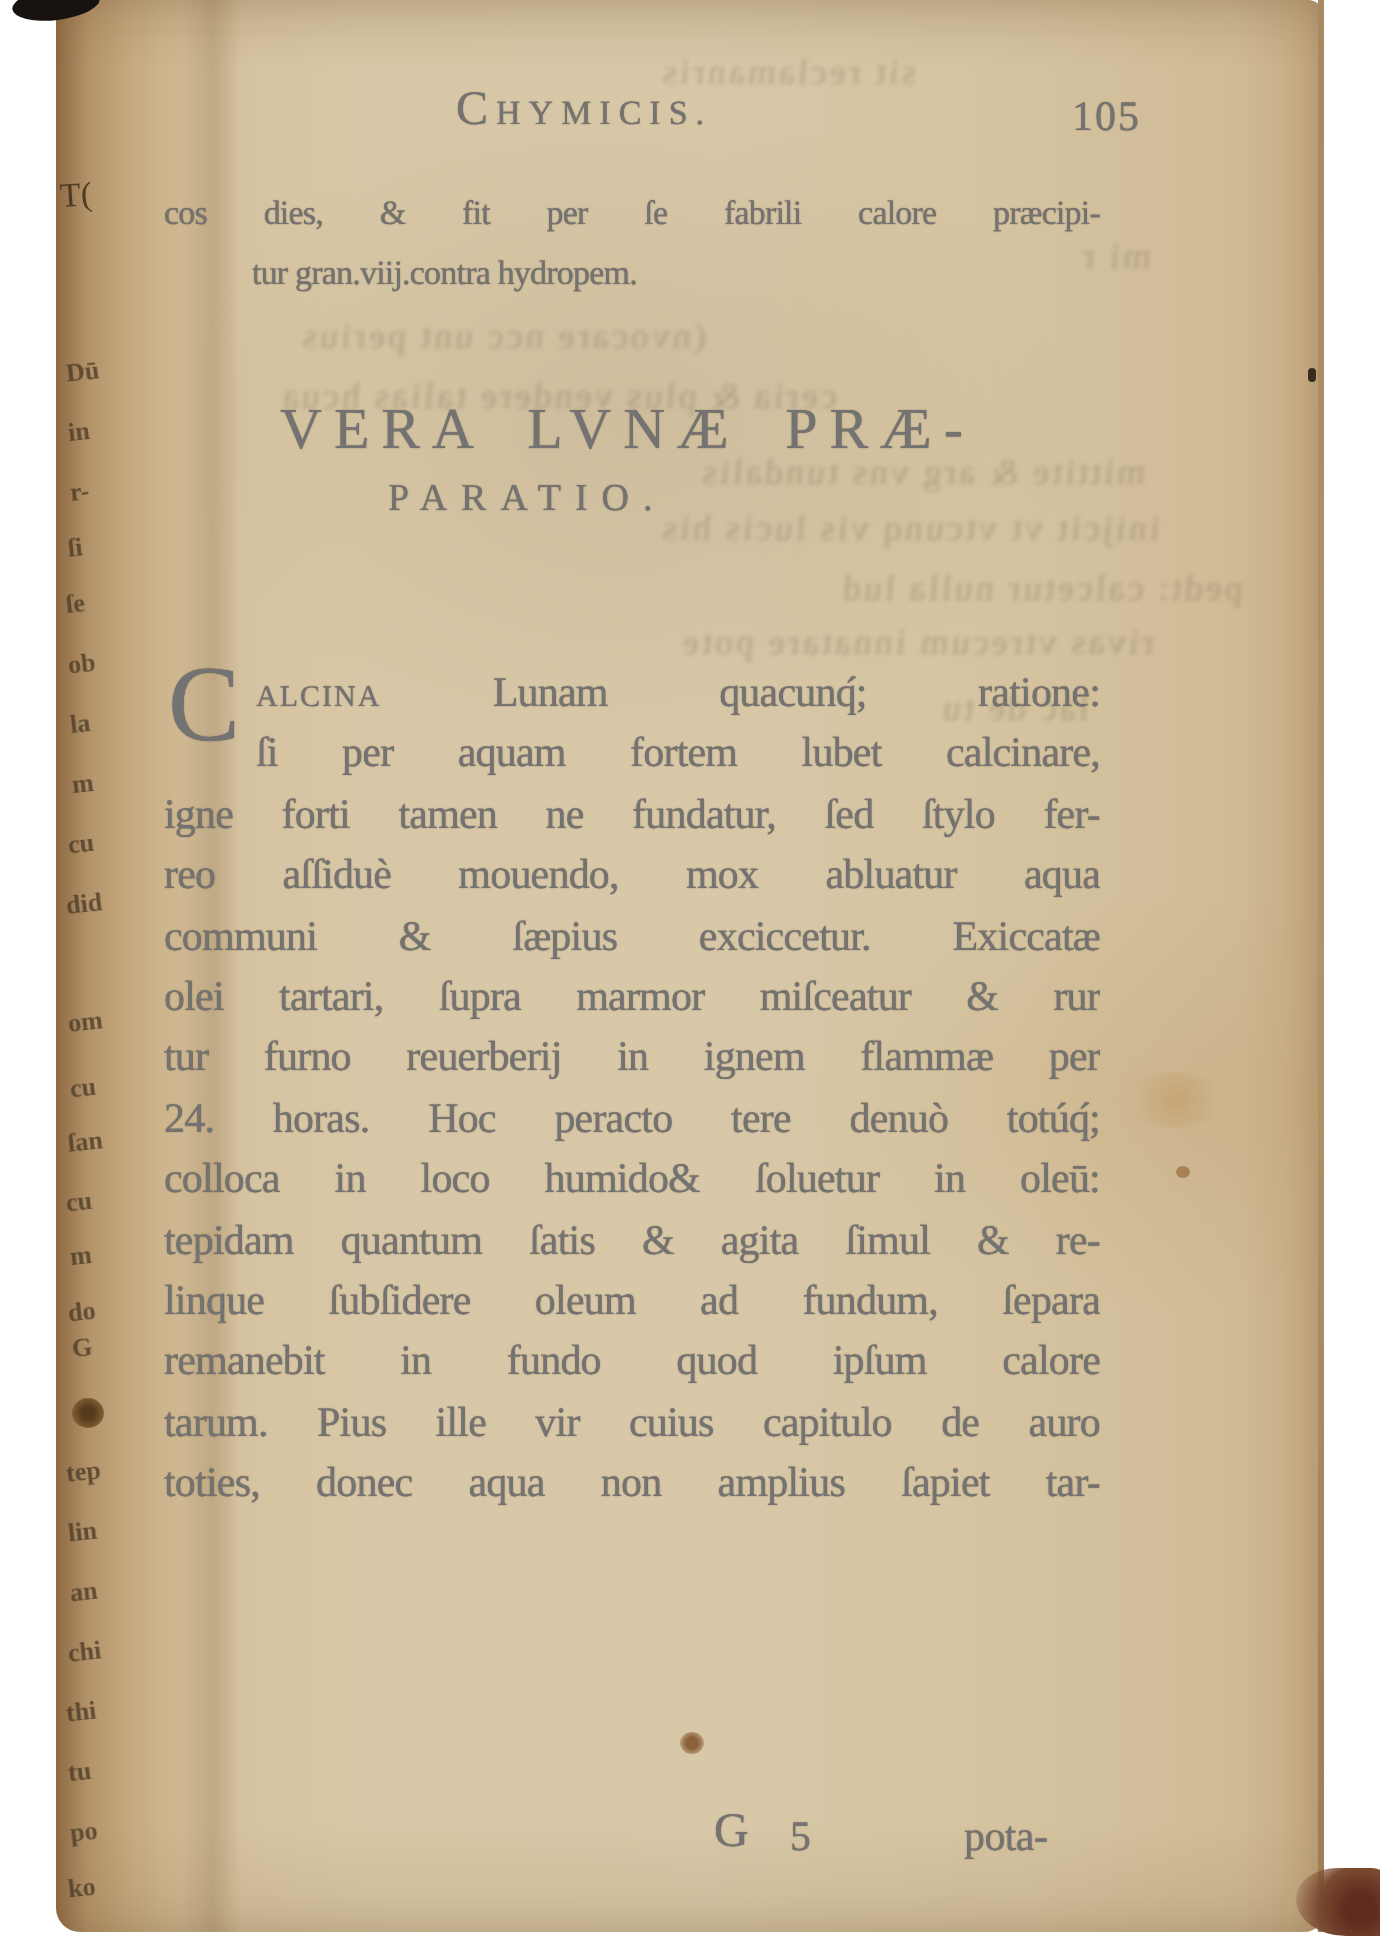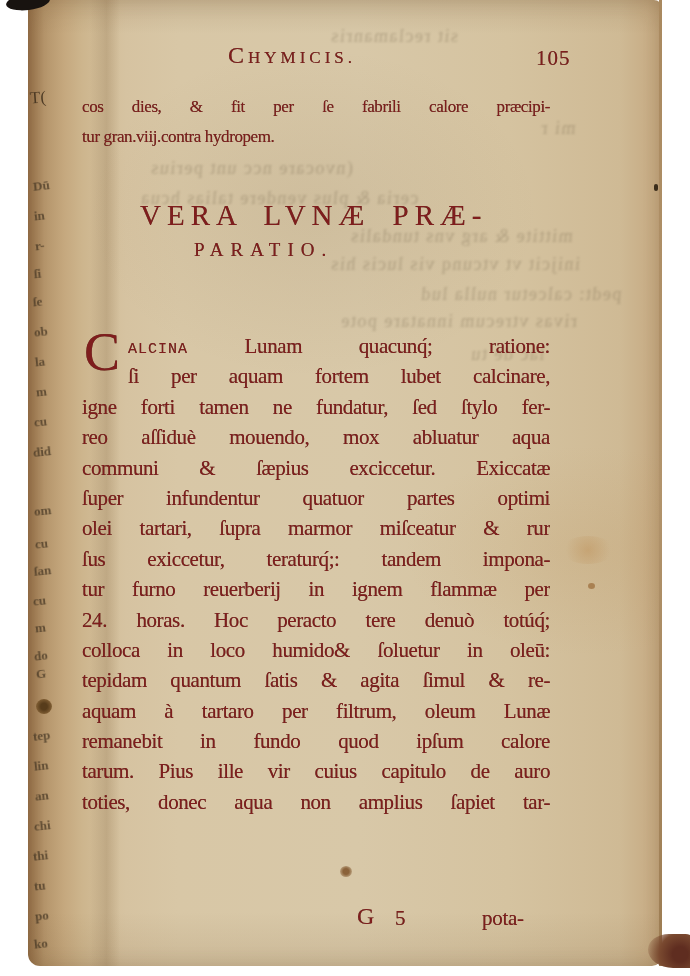--- a/index.html
+++ b/index.html
@@ -12,41 +12,41 @@
           radial-gradient(ellipse 260px 150px at 88% 57%, rgba(186,146,92,.18), rgba(0,0,0,0) 70%),
           radial-gradient(ellipse 300px 220px at 45% 22%, rgba(120,95,60,.10), rgba(0,0,0,0) 75%),
           linear-gradient(180deg, rgba(125,95,58,.16) 0, rgba(0,0,0,0) 34px, rgba(0,0,0,0) 912px, rgba(125,95,58,.14) 100%),
           linear-gradient(90deg,#936e47 0,#b4946a 16px,#c5a87e 36px,#cdb58d 54px,#d2bd98 74px,#d6c3a1 98px,#d8c7a6 150px,#d8c8a8 330px,#d5c3a0 480px,#cfba95 592px,#c8ae87 618px,#bfa27a 100%);
         box-shadow:inset 0 0 18px rgba(110,80,45,.25);}
   .crease{position:absolute;left:62px;top:0;width:30px;height:100%;
         background:linear-gradient(90deg,rgba(0,0,0,0),rgba(122,92,56,.22) 55%,rgba(0,0,0,0));}
   .right-edge-line{position:absolute;right:0;top:0;width:3px;height:100%;
         background:linear-gradient(180deg,#a9895f,#b2946c 50%,#9c7c52);}
   
-  .ink{color:#7f1d1d;text-shadow:0 0 .6px rgba(45,30,12,.65);}
+  .ink{color:#737373;text-shadow:0 0 .6px rgba(45,30,12,.65);}
   
   .running-title{position:absolute;left:228px;top:42px;letter-spacing:4px;white-space:nowrap;}
   .running-title .lead{font-size:24px;}
   .running-title .rest{font-size:17px;}
   .folio{position:absolute;left:536px;top:46px;font-size:21px;letter-spacing:1px;}
   
   .intro{position:absolute;left:82px;top:92px;width:468px;font-size:17px;line-height:30.4px;letter-spacing:-.4px;}
   .jline{text-align:justify;text-align-last:justify;height:30.4px;overflow:hidden;}
-  .lline{text-align:left;height:30.4px;overflow:hidden;}
+  .lline{text-align:left;height:30.4px;overflow:hidden;margin-left:44px;}
   
   .h-vera1{position:absolute;left:140px;top:199px;font-size:29px;letter-spacing:6px;word-spacing:9px;white-space:nowrap;}
   .h-vera2{position:absolute;left:194px;top:239px;font-size:19px;letter-spacing:7px;white-space:nowrap;}
   .h-additio{position:absolute;left:241px;top:286px;white-space:nowrap;letter-spacing:6px;}
   .h-additio .lead{font-size:23px;}
   .h-additio .rest{font-size:18px;}
   
   .body-block{position:absolute;left:82px;top:331px;width:468px;font-size:21px;line-height:30.4px;letter-spacing:-.4px;}
   .indent{padding-left:46px;}
   .dropcap{position:absolute;left:84px;top:327px;font-size:54px;line-height:50px;}
-  .sc{font-size:15px;letter-spacing:1px;font-family:Liberation Mono, monospace;}
+  .sc{font-size:15px;letter-spacing:1px;}
   
   .sig-g{position:absolute;left:357px;top:903px;font-size:24px;}
   .sig-5{position:absolute;left:395px;top:906px;font-size:21px;}
   .catchword{position:absolute;left:482px;top:906px;font-size:21px;letter-spacing:-.3px;}
   
   .marginalia{position:absolute;left:30px;top:88px;font-size:17px;color:#443télé322;color:#44331f;transform:rotate(-4deg);opacity:.9;}
   .frag{position:absolute;font-size:13px;color:#4a3a26;opacity:.78;filter:blur(.3px);transform:rotate(-6deg);font-weight:bold;}
   
   .ghost{position:absolute;font-size:18px;color:#6e5f45;opacity:.33;filter:blur(1.1px);
          transform:scaleX(-1) skewX(4deg);letter-spacing:1.5px;white-space:nowrap;}
@@ -125,28 +125,26 @@
   <div class="h-vera1 ink">VERA LVNÆ PRÆ-</div>
   <div class="h-vera2 ink">PARATIO.</div>
 
   <div class="dropcap ink">C</div>
   <div class="body-block ink">
     <div class="jline indent"><span class="sc">ALCINA</span><span> Lunam quacunq́; ratione:</span></div>
     <div class="jline indent">ſi per aquam fortem lubet calcinare,</div>
     <div class="jline">igne forti tamen ne fundatur, ſed ſtylo fer-</div>
     <div class="jline">reo aſſiduè mouendo, mox abluatur aqua</div>
     <div class="jline">communi &amp; ſæpius exciccetur. Exiccatæ</div>
-    <div class="jline">ſuper infundentur quatuor partes optimi</div>
     <div class="jline">olei tartari, ſupra marmor miſceatur &amp; rur</div>
-    <div class="jline">ſus exiccetur, teraturq́;: tandem impona-</div>
     <div class="jline">tur furno reuerberij in ignem flammæ per</div>
     <div class="jline">24. horas. Hoc peracto tere denuò totúq́;</div>
     <div class="jline">colloca in loco humido&amp; ſoluetur in oleū:</div>
     <div class="jline">tepidam quantum ſatis &amp; agita ſimul &amp; re-</div>
-    <div class="jline">aquam à tartaro per filtrum, oleum Lunæ</div>
+    <div class="jline">linque ſubſidere oleum ad fundum, ſepara</div>
     <div class="jline">remanebit in fundo quod ipſum calore</div>
     <div class="jline">tarum. Pius ille vir cuius capitulo de auro</div>
     <div class="jline">toties, donec aqua non amplius ſapiet tar-</div>
   </div>
 
   <div class="sig-g ink">G</div>
   <div class="sig-5 ink">5</div>
   <div class="catchword ink">pota-</div>
 
   <div class="blob-top"></div>

